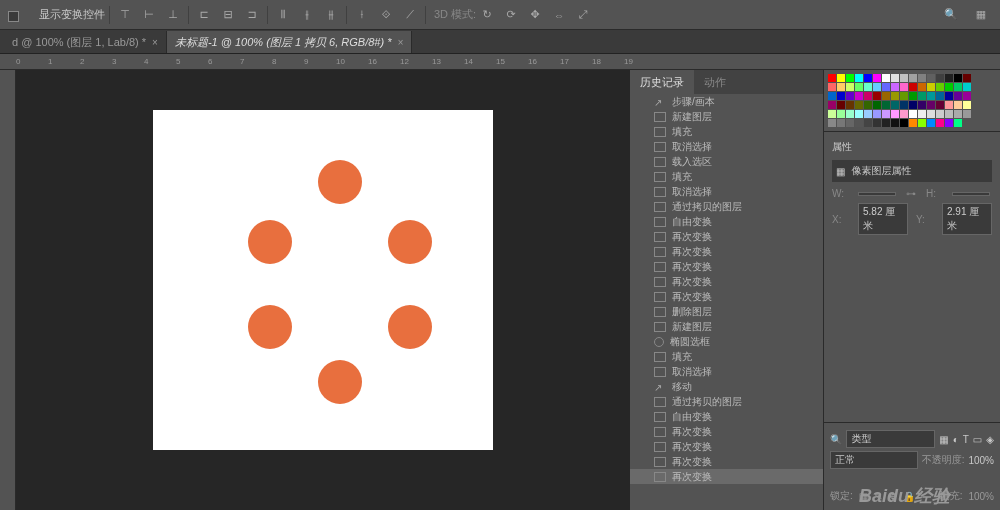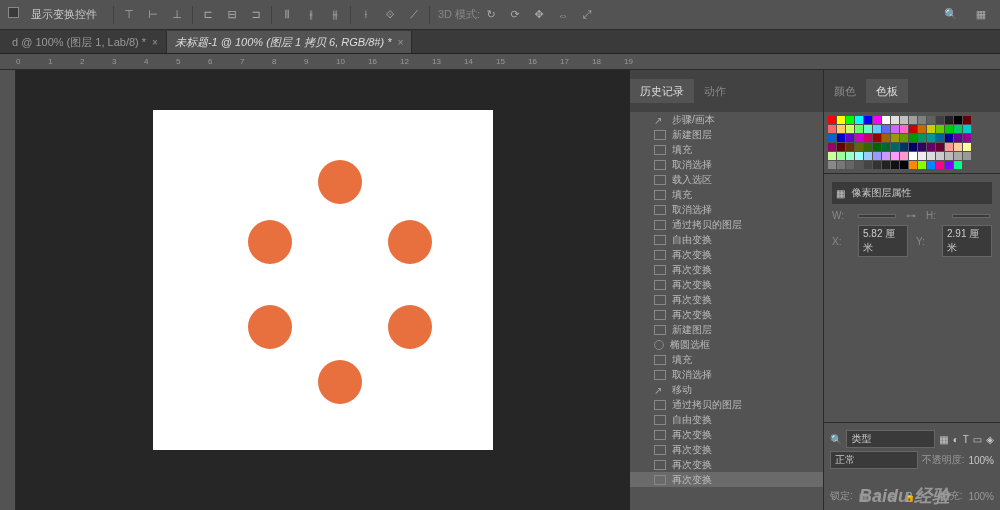--- a/index.html
+++ b/index.html
@@ -1,19 +1,19 @@
 <!DOCTYPE html>
 <html><head>
   <meta charset="utf-8">
   <style>
     * { margin: 0; padding: 0; box-sizing: border-box; }
     body { width: 1000px; height: 510px; background: #323232; font-family: "Microsoft YaHei", sans-serif; font-size: 11px; color: #c8c8c8; overflow: hidden; position: relative; }
     
     .toolbar { height: 30px; background: #535353; display: flex; align-items: center; padding: 0 8px; border-bottom: 1px solid #2a2a2a; }
-    .toolbar-checkbox { display: flex; align-items: flex-start; gap: 12px; margin-right: 12px; }
+    .toolbar-checkbox { display: flex; align-items: flex-end; gap: 20px; }
     .checkbox { width: 11px; height: 11px; border: 1px solid #888; background: #3a3a3a; }
     .toolbar-icons { display: flex; gap: 2px; }
     .toolbar-icon { width: 22px; height: 22px; display: flex; align-items: center; justify-content: center; color: #aaa; }
     .toolbar-sep { width: 1px; height: 18px; background: #404040; margin: 0 4px; }
     .toolbar-right { margin-left: auto; display: flex; gap: 8px; }
     .mode-label { color: #888; margin-left: 4px; }
     
     .tabs { height: 24px; background: #3a3a3a; display: flex; align-items: flex-end; padding-left: 4px; border-bottom: 1px solid #222; }
     .tab { height: 22px; padding: 0 8px; display: flex; align-items: center; gap: 6px; background: #3a3a3a; color: #999; border-right: 1px solid #2a2a2a; }
     .tab.active { background: #535353; color: #ddd; font-style: italic; }
@@ -25,21 +25,21 @@
     .main { display: flex; height: calc(100% - 70px); position: relative; }
     .ruler-v { width: 16px; background: #535353; border-right: 1px solid #2a2a2a; }
     .canvas-area { flex: 1; background: #262626; display: flex; align-items: center; justify-content: center; position: relative; overflow: hidden; }
     .canvas { width: 340px; height: 340px; background: white; position: relative; margin-top: -20px; }
     .dot { width: 44px; height: 44px; border-radius: 50%; background: #e86f3e; position: absolute; }
     
     .panels { width: 370px; background: #535353; display: flex; }
     .panel-history { width: 210px; border-right: 1px solid #2a2a2a; display: flex; flex-direction: column; }
     .panel-right { flex: 1; display: flex; flex-direction: column; }
     
-    .panel-tabs { height: 42px; display: flex; align-items: center; background: #424242; }
+    .panel-tabs { height: 24px; display: flex; align-items: center; background: #424242; }
     .panel-tab { padding: 0 10px; height: 24px; display: flex; align-items: center; color: #888; }
     .panel-tab.active { background: #535353; color: #ddd; }
     
     .history-list { flex: 1; overflow-y: auto; }
     .history-item { height: 15px; display: flex; align-items: center; padding-left: 24px; gap: 6px; font-size: 10px; color: #bbb; }
     .history-item.sel { background: #6a6a6a; }
     .history-icon { width: 12px; height: 10px; border: 1px solid #888; display: inline-block; }
     .history-icon.circle { border-radius: 50%; width: 10px; }
     .history-icon.arrow { border: none; color: #aaa; }
     
@@ -215,20 +215,24 @@
           <div class="history-item">
             <span class="history-icon rect"></span>
             <span>再次变换</span>
           </div>
           <div class="history-item">
             <span class="history-icon rect"></span>
             <span>再次变换</span>
           </div>
           <div class="history-item">
             <span class="history-icon rect"></span>
+            <span>删除图层</span>
+          </div>
+          <div class="history-item">
+            <span class="history-icon rect"></span>
             <span>新建图层</span>
           </div>
           <div class="history-item">
             <span class="history-icon circle"></span>
             <span>椭圆选框</span>
           </div>
           <div class="history-item">
             <span class="history-icon rect"></span>
             <span>填充</span>
           </div>
@@ -260,24 +264,20 @@
             <span class="history-icon rect"></span>
             <span>再次变换</span>
           </div>
           <div class="history-item sel">
             <span class="history-icon rect"></span>
             <span>再次变换</span>
           </div>
         </div>
     </div>
     <div class="panel-right">
-      <div class="panel-tabs" id="color-tabs">
-          <div class="panel-tab">颜色</div>
-          <div class="panel-tab active">色板</div>
-        </div>
       <div class="swatches">
         <div class="swatch-grid" id="swatch-grid">
             <div class="swatch" style="background: rgb(255, 0, 0);"></div>
             <div class="swatch" style="background: rgb(255, 255, 0);"></div>
             <div class="swatch" style="background: rgb(0, 255, 0);"></div>
             <div class="swatch" style="background: rgb(0, 255, 255);"></div>
             <div class="swatch" style="background: rgb(0, 0, 255);"></div>
             <div class="swatch" style="background: rgb(255, 0, 255);"></div>
             <div class="swatch" style="background: rgb(255, 255, 255);"></div>
             <div class="swatch" style="background: rgb(224, 224, 224);"></div>
@@ -364,20 +364,21 @@
             <div class="swatch" style="background: rgb(0, 0, 0);"></div>
             <div class="swatch" style="background: rgb(255, 136, 0);"></div>
             <div class="swatch" style="background: rgb(136, 255, 0);"></div>
             <div class="swatch" style="background: rgb(0, 136, 255);"></div>
             <div class="swatch" style="background: rgb(255, 0, 136);"></div>
             <div class="swatch" style="background: rgb(136, 0, 255);"></div>
             <div class="swatch" style="background: rgb(0, 255, 136);"></div>
           </div>
       </div>
       <div class="props">
+        <div class="props-title">属性</div>
         <div class="props-header">
           <span>▦</span>
           <span>像素图层属性</span>
         </div>
         <div class="props-row">
           <span class="props-label">W:</span>
           <span class="props-input"></span>
           <span class="link-icon">⊶</span>
           <span class="props-label">H:</span>
           <span class="props-input"></span>

